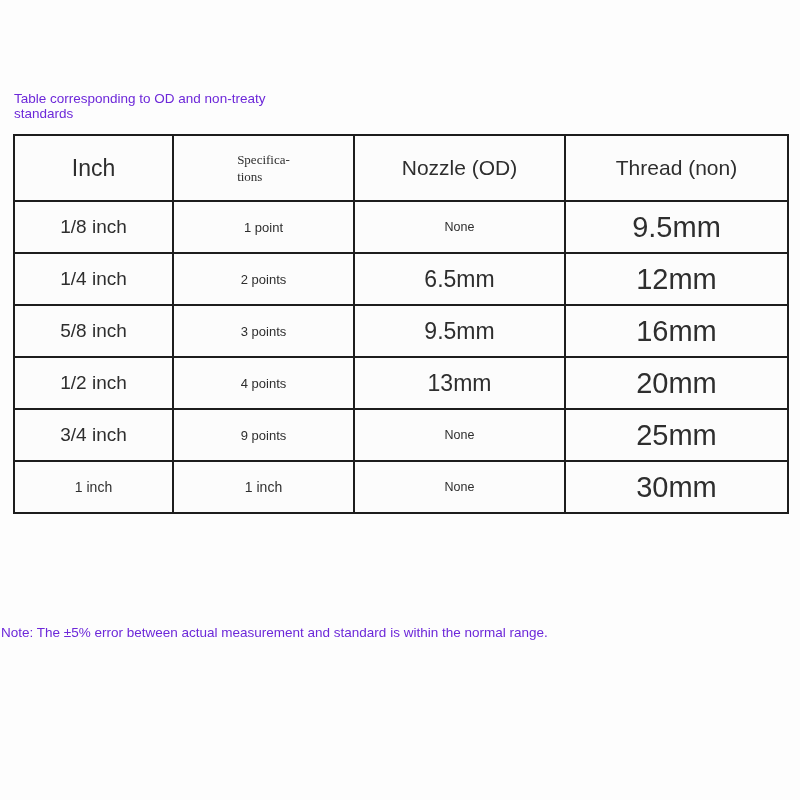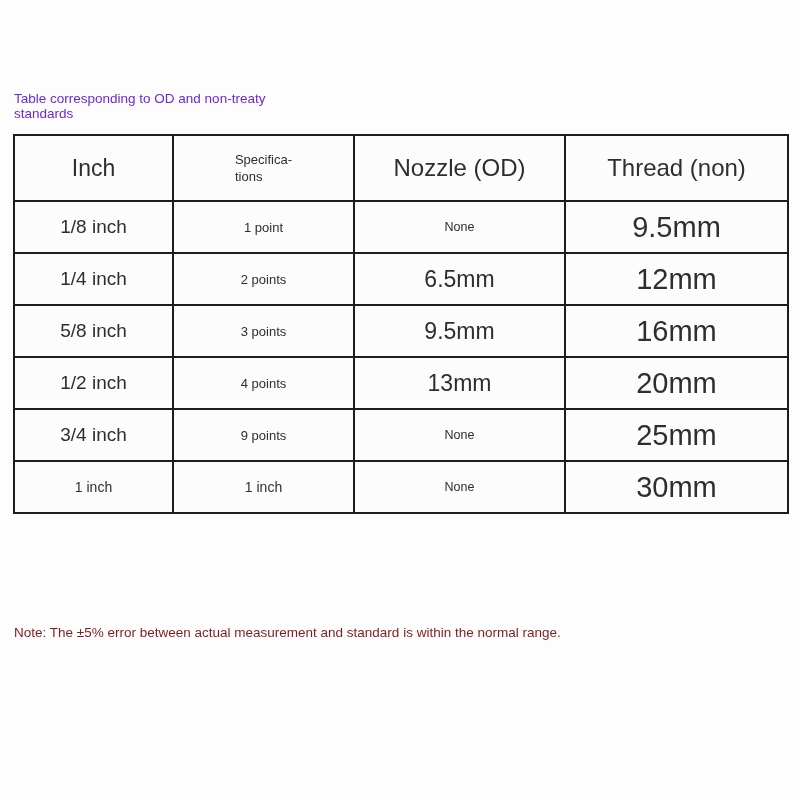--- a/index.html
+++ b/index.html
@@ -40,39 +40,40 @@
     text-align: center;
     vertical-align: middle;
     padding: 0;
     color: #2e2e2e;
     font-weight: normal;
     overflow: hidden;
   }
   tr.header-row   { height: 66px; }
   tr.data-row     { height: 52px; }
   .f-inch-h  { font-size: 23px; border-radius: 7px; }
-  .f-head    { font-size: 24px; }
+  .f-head    { font-size: 21px; }
   .spec-head-block {
     display: inline-block;
     text-align: left;
     font-size: 13px;
     line-height: 17px;
+    font-family: Liberation Serif, serif;
   }
   .f-col1    { font-size: 19px; }
   .f-col1-sm { font-size: 14px; }
   .f-col2    { font-size: 13px; }
   .f-none    { font-size: 12.5px; color: #3a3a3a; }
   .f-mm3     { font-size: 23px; }
   .f-mm4     { font-size: 29px; }
   .note {
     position: absolute;
-    left: 14px;
+    left: 1px;
     top: 625px;
     font-size: 13.5px;
-    color: #7f1d1d;
+    color: #6d28d9;
     white-space: nowrap;
   }
 </style>
 </head>
 <body>
 
 <div class="stage">
 
   <div class="title">
     <div>Table corresponding to OD and non-treaty</div>

